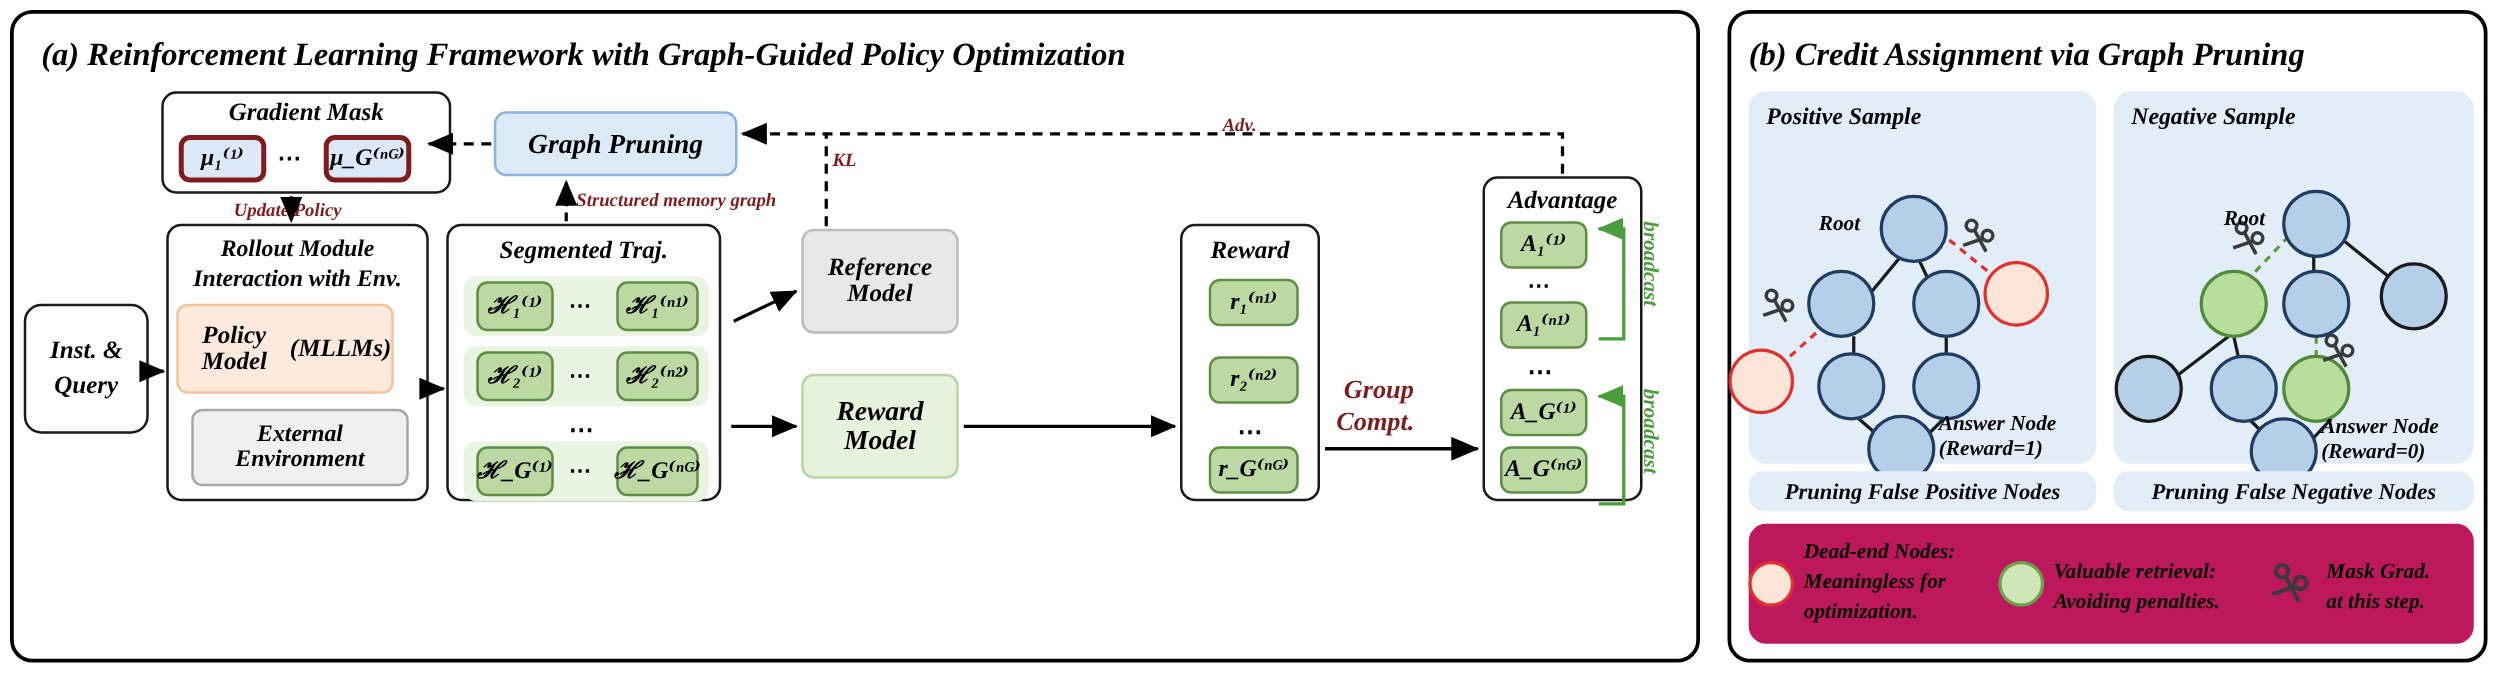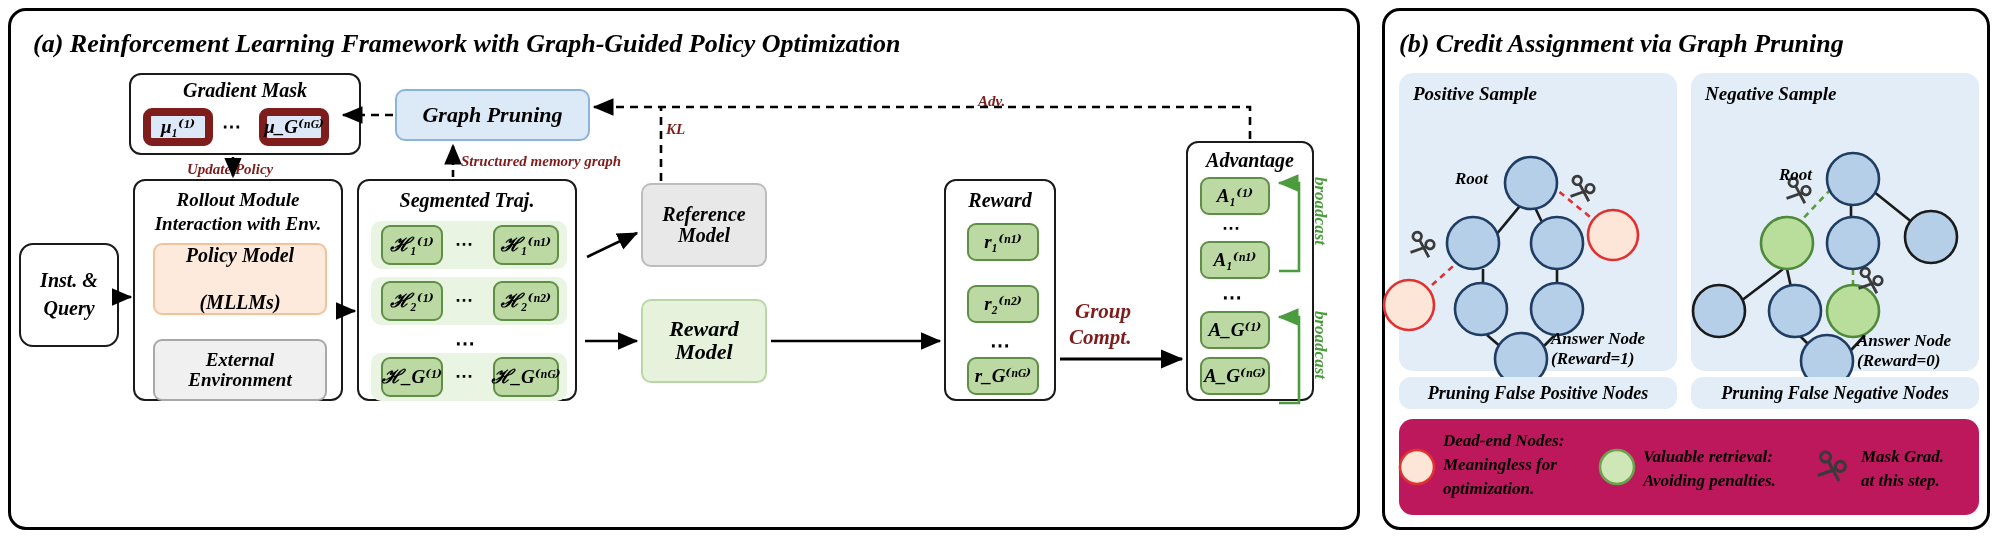--- a/index.html
+++ b/index.html
@@ -57,21 +57,21 @@
     position: absolute;
     display: flex;
     align-items: center;
     justify-content: center;
     text-align: center;
     font-style: italic;
     font-weight: bold;
     border-radius: 9px;
     line-height: 1.04;
   }
-  .blue-chip  { background: #dce8f7; border: 8px solid #7f1d1d; color: #000; }
+  .blue-chip  { background: #dce8f7; border: 4px solid #7f1d1d; color: #000; }
   .green-chip { background: #bcd9a4; border: 2px solid #5f8f45; color: #000; }
   .green-row  { background: #eaf4e2; border-radius: 10px; }
   .grey-chip  { background: #e8e8e8; border: 2px solid #bcbcbc; color: #000; }
   .lgreen-chip{ background: #e6f2dc; border: 2px solid #b9d7a4; color: #000; }
   .peach-chip { background: #fdeadc; border: 2px solid #f4c29a; color: #000; }
   .greyline-chip { background: #f0f0f0; border: 2px solid #a8a8a8; color: #000; }
   .bluebig-chip { background: #dce9f7; border: 2.5px solid #8cb3da; color: #000; }
 
   .dots { position: absolute; font-weight: bold; font-size: 22px; color: #000; letter-spacing: 2px; }
 
@@ -149,25 +149,25 @@
     <div class="lbl" style="left:967px; top:82px; font-size:15px;">Adv.</div>
 
     <div class="box" style="left:8px; top:232px; width:100px; height:104px; border-radius:14px;">
       <div class="box-title" style="top:24px; font-size:20px;">Inst. &amp;</div>
       <div class="box-title" style="top:52px; font-size:20px;">Query</div>
     </div>
 
     <div class="box" style="left:122px; top:168px; width:210px; height:222px;">
       <div class="box-title" style="top:8px; font-size:19px;">Rollout Module</div>
       <div class="box-title" style="top:32px; font-size:19px;">Interaction with Env.</div>
-      <div class="sub-box peach-chip" style="left:18px; top:62px; width:174px; height:72px; font-size:20px; flex-direction:column;justify-content:space-between;">
+      <div class="sub-box peach-chip" style="left:6px; top:62px; width:174px; height:72px; font-size:20px; flex-direction:row;justify-content:space-between;">
         <span>Policy Model</span>
         <span>(MLLMs)</span>
       </div>
-      <div class="sub-box greyline-chip" style="left:18px; top:146px; width:174px; height:62px; font-size:19px; flex-direction:column;margin-top:12px;">
+      <div class="sub-box greyline-chip" style="left:18px; top:146px; width:174px; height:62px; font-size:19px; flex-direction:column;">
         <span>External</span>
         <span>Environment</span>
       </div>
     </div>
 
     <div class="box" style="left:346px; top:168px; width:220px; height:222px;">
       <div class="box-title" style="top:8px; font-size:20px;">Segmented Traj.</div>
 
       <div class="green-row" style="position:absolute; left:12px; top:40px; width:196px; height:48px;padding-left:32px;">
         <div class="sub-box green-chip" style="left:10px; top:4px; width:62px; height:40px; font-size:19px;">ℋ₁⁽¹⁾</div>

